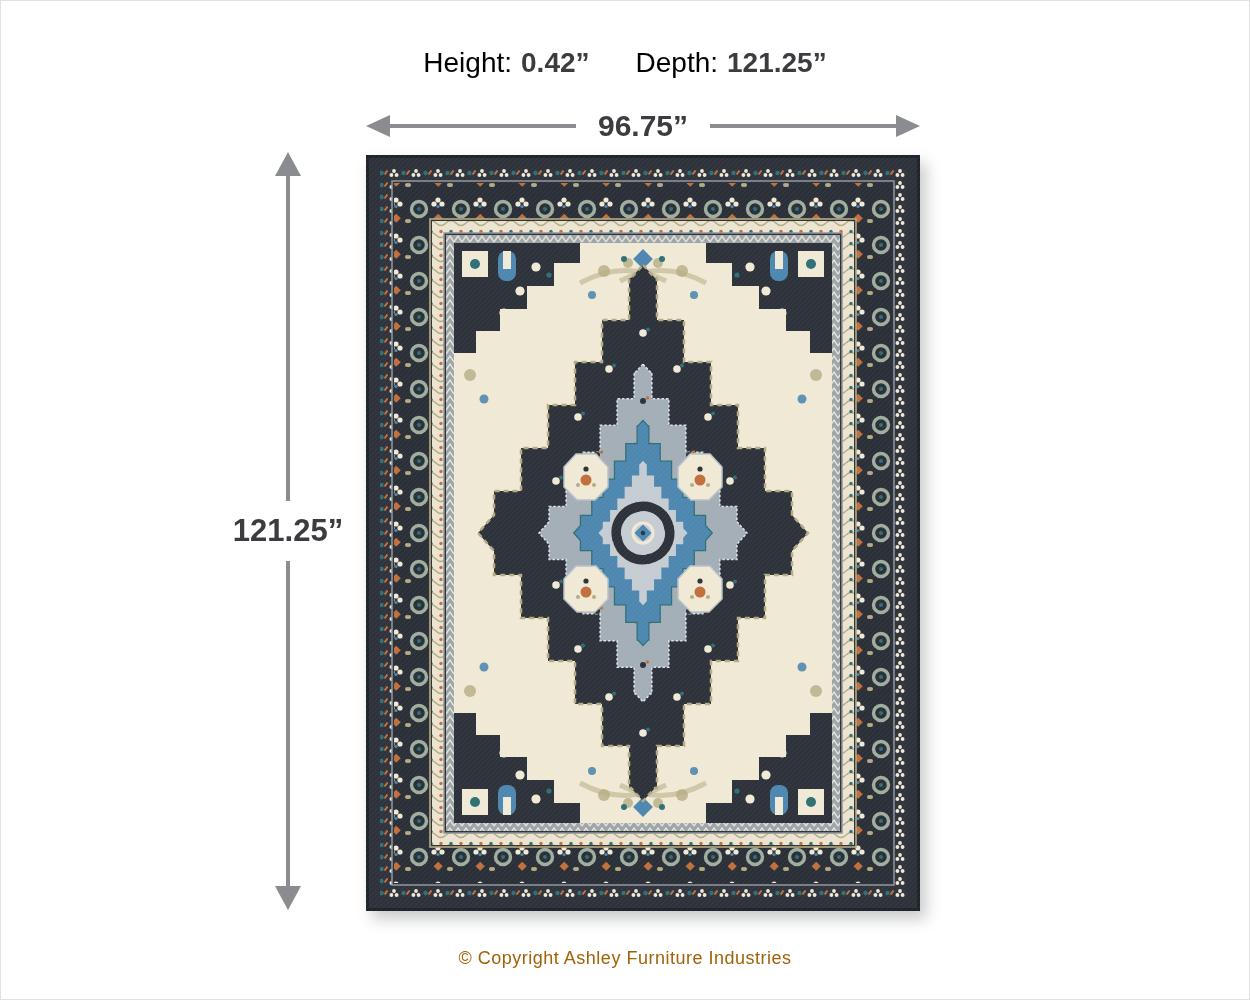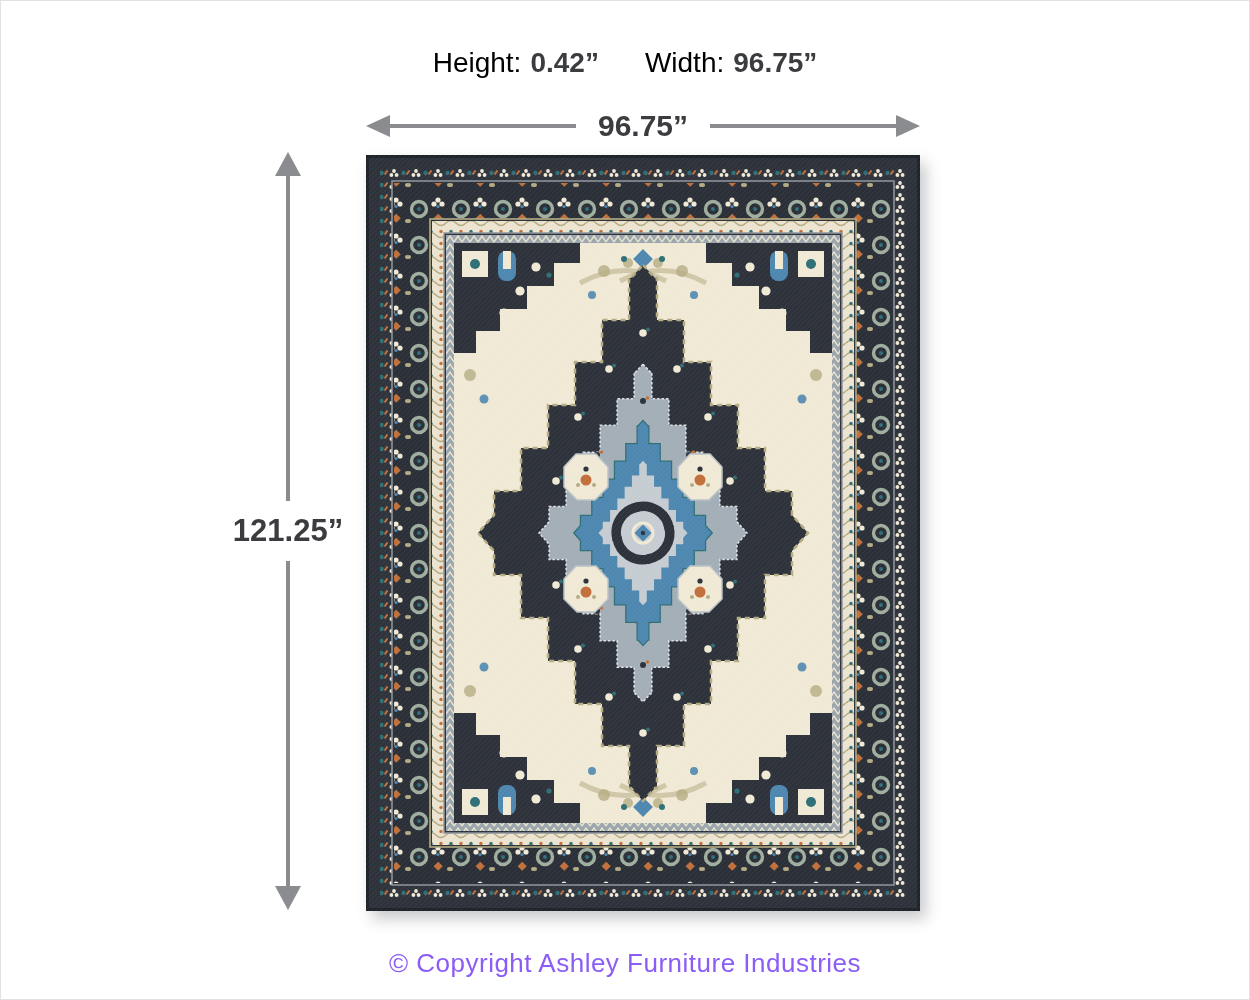--- a/index.html
+++ b/index.html
@@ -65,32 +65,32 @@
   .rug-wrap{
     position:absolute;left:366px;top:155px;width:554px;height:756px;
     box-shadow:6px 8px 14px rgba(40,44,52,.25);
     background:var(--rug-navy,#2e323b);
   }
   .rug-wrap svg{display:block;}
 
   
   .copyright{
     position:absolute;top:948px;left:0;width:100%;
-    text-align:center;font-size:26px;color:#8b5cf6;font-weight:400;
+    text-align:center;font-size:18px;color:#a16207;font-weight:400;
     letter-spacing:.5px;
   }
 </style>
 </head>
 <body>
 
 <div class="page">
 
   <div class="specs-bar">
     <div class="spec-item"><span class="spec-label">Height:</span><span class="spec-value">0.42”</span></div>
-    <div class="spec-item"><span class="spec-label">Width:</span><span class="spec-value">96.75”</span></div>
+    <div class="spec-item"><span class="spec-label">Depth:</span><span class="spec-value">121.25”</span></div>
   </div>
 
   <div class="h-arrow">
     <div class="h-head-left"></div>
     <div class="h-line"></div>
     <div class="h-label">96.75”</div>
     <div class="h-line"></div>
     <div class="h-head-right"></div>
   </div>
 

